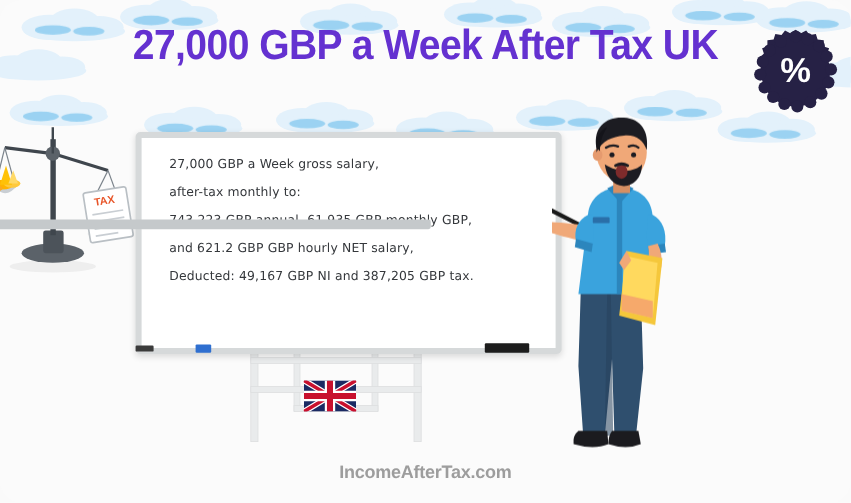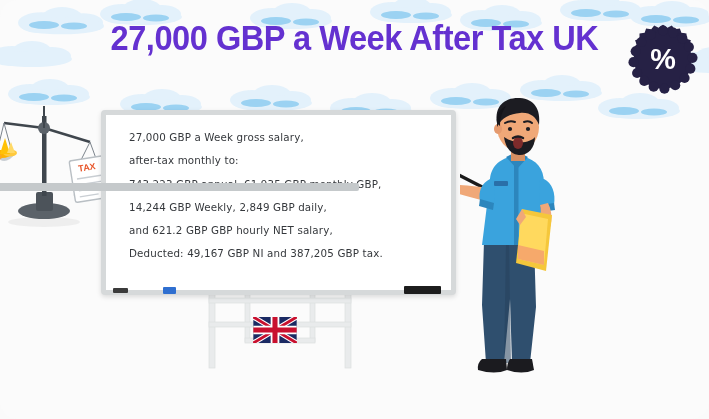--- a/index.html
+++ b/index.html
@@ -65,21 +65,21 @@
     left: -2px;
     top: 98px;
     width: 118px;
     height: 132px;
     z-index: 3;
   }
 
   
   #whiteboard {
     position: absolute;
-    left: 101px;
+    left: 113px;
     top: 110px;
     width: 355px;
     height: 185px;
     z-index: 4;
   }
   #wb-frame {
     position: absolute;
     inset: 0;
     background: #ffffff;
     border: 5px solid #d6d9da;
@@ -323,21 +323,20 @@
     <path d="M30,0 L30,36 M0,18 L60,18" stroke="#c8102e" stroke-width="7"></path>
   </svg>
 
   <div id="whiteboard">
     <div id="wb-frame">
       <div id="wb-inner">
         <div id="wb-text">
           <div class="wb-line">27,000 GBP a Week gross salary,</div>
           <div class="wb-line">after-tax monthly to:</div>
           <div class="wb-line">743,223 GBP annual, 61,935 GBP monthly GBP,</div>
-          <div class="wb-line">14,244 GBP Weekly, 2,849 GBP daily,</div>
           <div class="wb-line">and 621.2 GBP GBP hourly NET salary,</div>
           <div class="wb-line">Deducted: 49,167 GBP NI and 387,205 GBP tax.</div>
         </div>
       </div>
     </div>
   </div>
   <div id="wb-tray"></div>
   <div class="marker" id="marker-dark"></div>
   <div class="marker" id="marker-blue"></div>
   <div class="marker" id="eraser-black"></div>
@@ -396,14 +395,15 @@
     <path d="M64,29 q5,-2 8,1" stroke="#1c1c22" stroke-width="2" fill="none" stroke-linecap="round"></path>
 
     <circle cx="50" cy="36" r="2.1" fill="#1c1c22"></circle>
     <circle cx="68" cy="36" r="2.1" fill="#1c1c22"></circle>
 
     <path d="M44,44 C46,58 54,62 60,62 C68,62 75,55 75,44 C70,50 56,52 44,44 Z" fill="#1c1c22"></path>
     <ellipse cx="58" cy="50" rx="5" ry="6" fill="#7e2b2b"></ellipse>
     <path d="M53,45 q5,-3 10,0" stroke="#1c1c22" stroke-width="2.5" fill="none" stroke-linecap="round"></path>
   </svg>
 
+  <div id="watermark">IncomeAfterTax.com</div>
 
 </div>
 
 </body></html>

